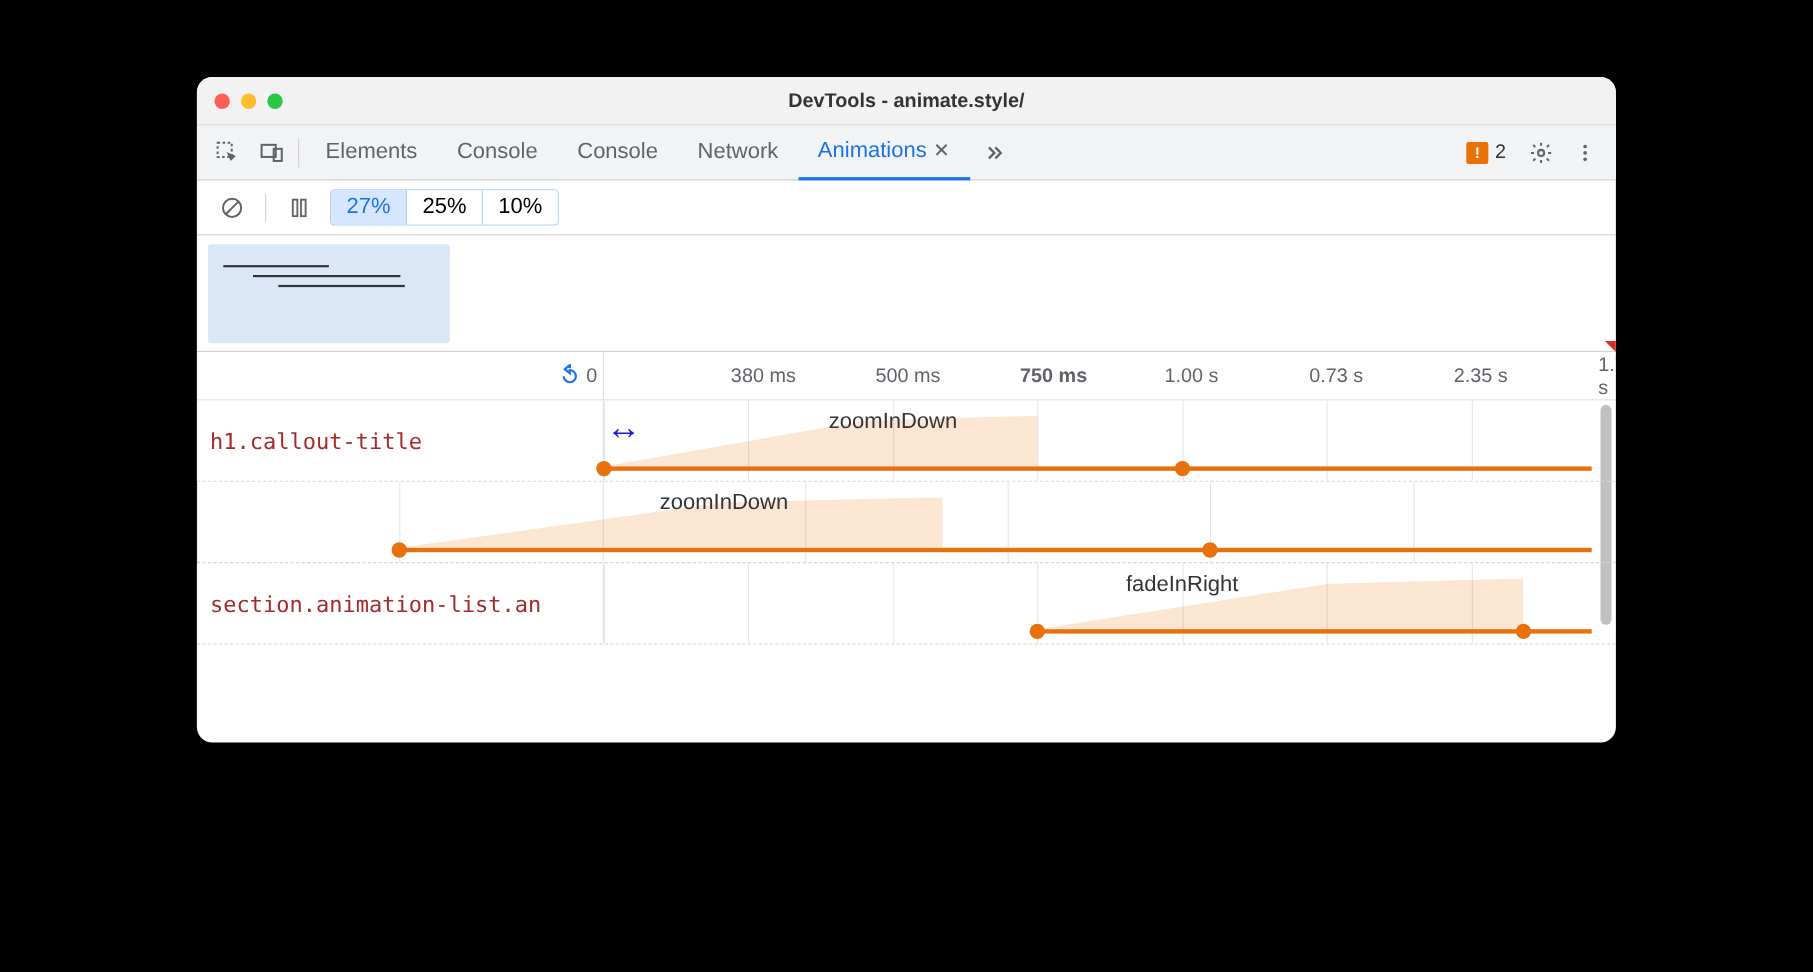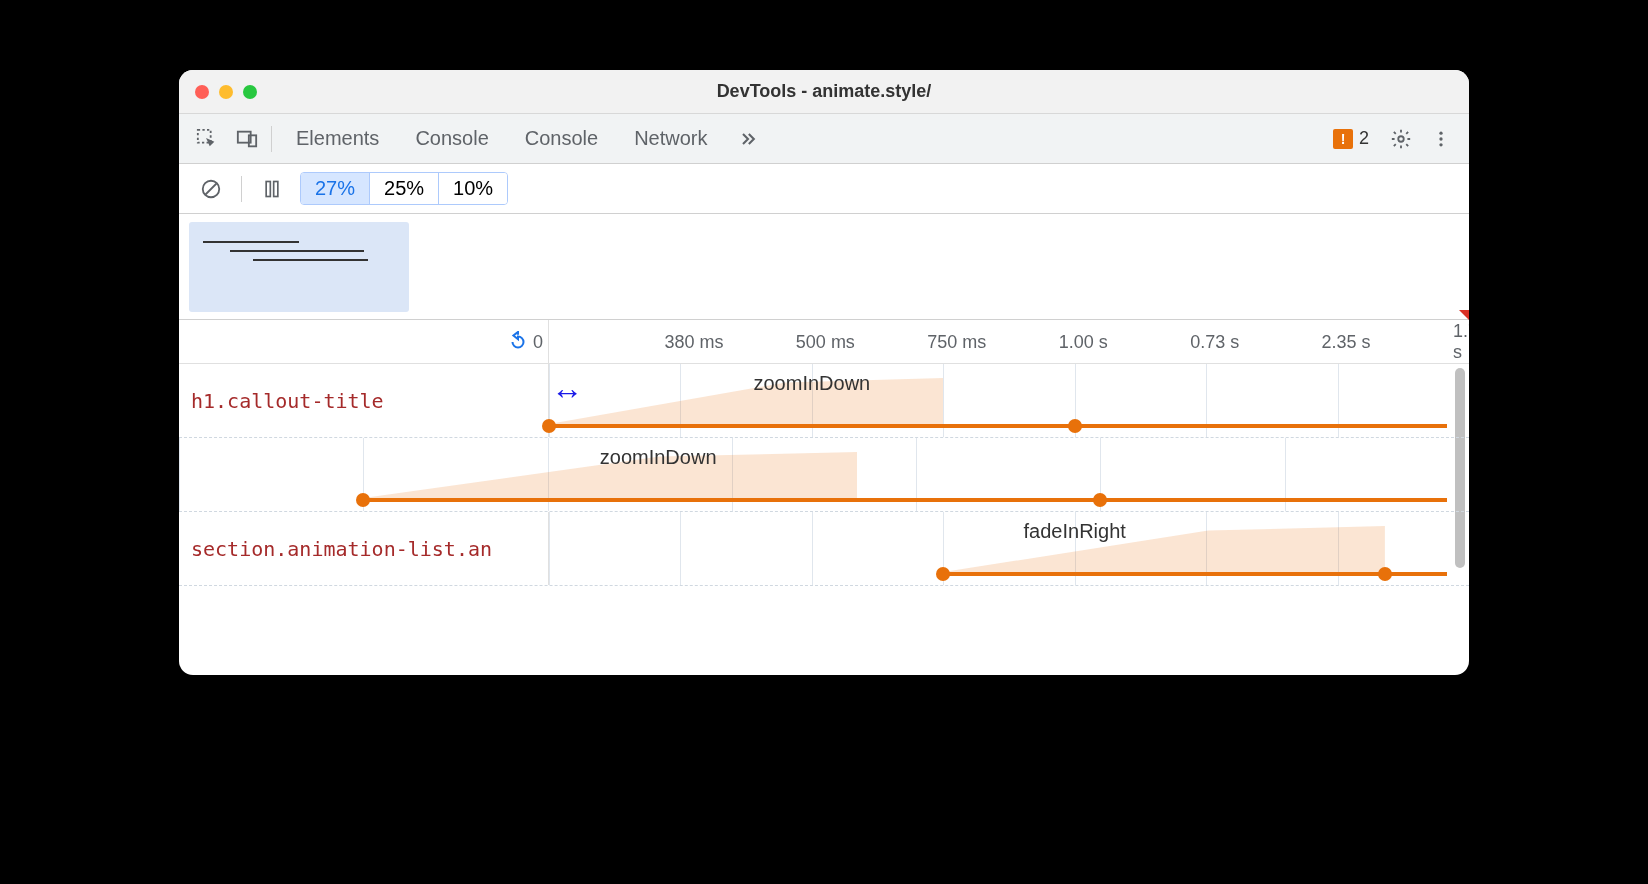--- a/index.html
+++ b/index.html
@@ -278,20 +278,24 @@
         </div>
         <div class="tab">
           <span>Console</span>
         </div>
         <div class="tab">
           <span>Console</span>
         </div>
         <div class="tab">
           <span>Network</span>
         </div>
+        <div class="tab active">
+          <span>Animations</span>
+          <span class="tab-close">✕</span>
+        </div>
       </div>
     <div class="iconbtn">
       <svg width="20" height="20" viewBox="0 0 24 24">
           <path d="M6 6 L12 12 L6 18 M13 6 L19 12 L13 18" fill="none" stroke="#5f6368" stroke-width="2.5"></path>
         </svg>
     </div>
     <div class="spacer"></div>
     <div class="issue-badge">
       <div class="sq">!</div>
       <span class="cnt">2</span>
@@ -346,21 +350,21 @@
         <svg width="22" height="22" viewBox="0 0 24 24">
             <path d="M12 4 V1 L7 5 L12 9 V6 a6 6 0 1 1 -6 6" fill="none" stroke="#1a73e8" stroke-width="2.2"></path>
           </svg>
       </div>
     </div>
     <div class="tick-area" id="tick-area">
       <div class="red-marker"></div>
     <div class="tick" style="left: 0%;">0</div>
         <div class="tick" style="left: 14.2857%;">380 ms</div>
         <div class="tick" style="left: 28.5714%;">500 ms</div>
-        <div class="tick" style="left: 42.8571%;">750 ms</div>
+        <div class="tick" style="left: 42.8571%; font-weight: bold;">750 ms</div>
         <div class="tick" style="left: 57.1429%;">1.00 s</div>
         <div class="tick" style="left: 71.4286%;">0.73 s</div>
         <div class="tick" style="left: 85.7143%;">2.35 s</div>
         <div class="tick" style="left: 100%;">1.75 s</div>
       </div>
   </div>
 
   <div class="rows" id="rows-host">
     <div class="scrubber-area">
       <div class="arrow">↔</div>

